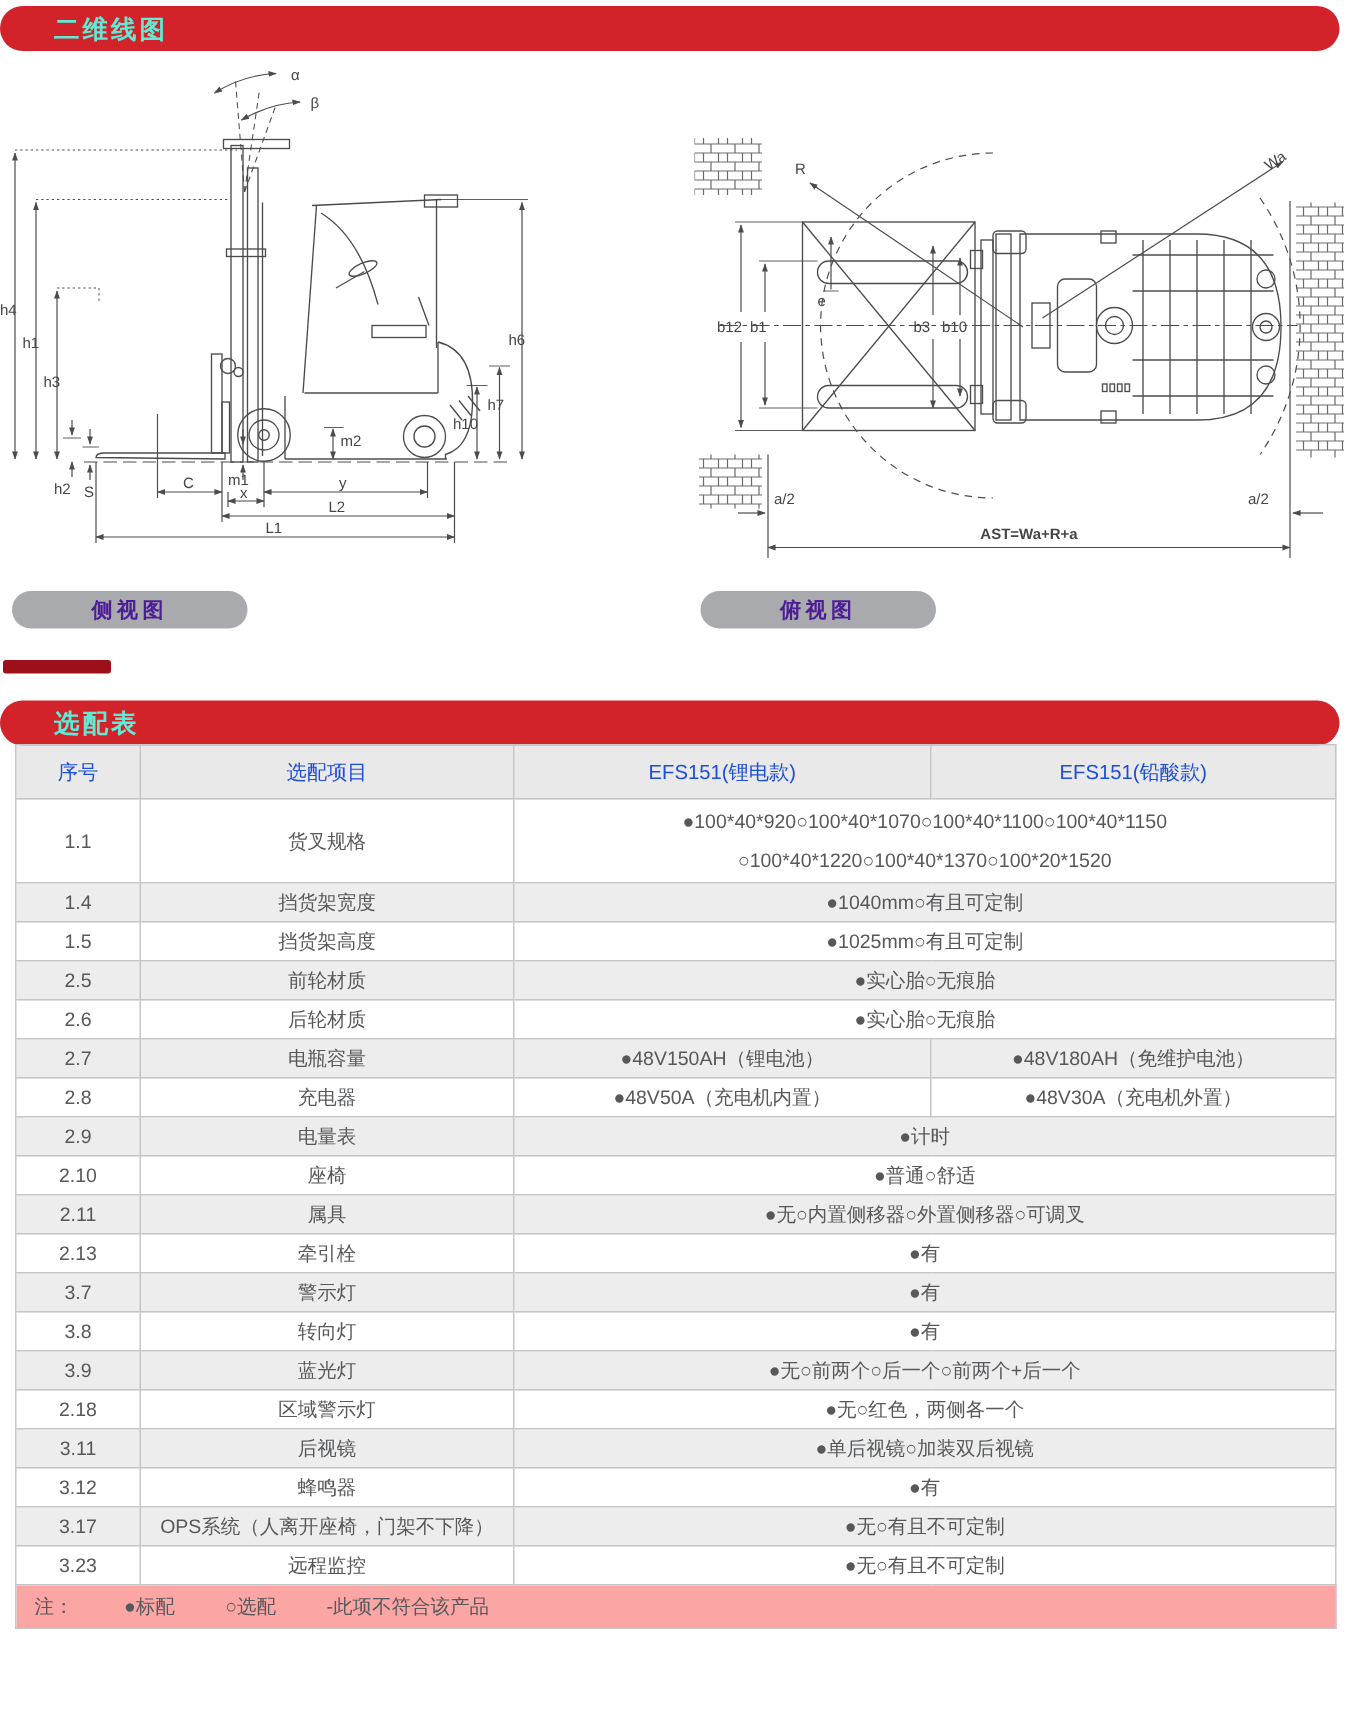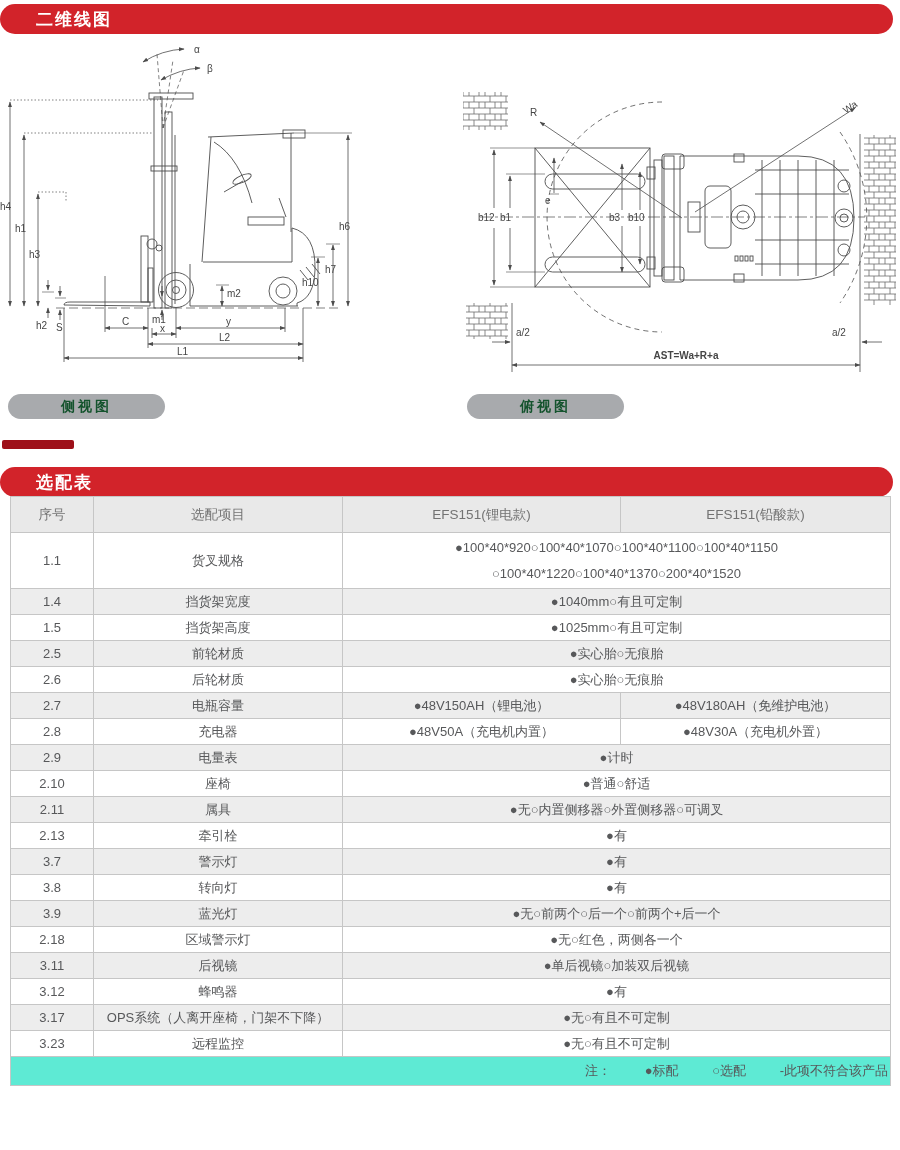--- a/index.html
+++ b/index.html
@@ -1,41 +1,41 @@
 <!DOCTYPE html>
 <html><head>
 <meta charset="utf-8">
 <style>
   html,body{margin:0;padding:0;width:900px;height:1150px;background:#fff;
     font-family:"Liberation Sans","DejaVu Sans",sans-serif;position:relative;overflow:hidden;}
   .banner{position:absolute;left:0;width:893px;height:30px;border-radius:15px;
     display:flex;align-items:center;}
-  .banner-title{color:#ffffff;font-weight:bold;font-size:17px;letter-spacing:2px;padding-left:36px;}
+  .banner-title{color:#5eead4;font-weight:bold;font-size:17px;letter-spacing:2px;padding-left:36px;}
   #banner-diagram{top:4px;}
   #banner-options{top:467px;}
   .fold{position:absolute;left:2px;top:440px;width:72px;height:9px;border-radius:2px;}
   .drawing{position:absolute;}
   #side-view{left:0;top:40px;}
   #top-view{left:450px;top:60px;}
   .badge{position:absolute;top:394px;width:157px;height:25px;border-radius:13px;
-    display:flex;align-items:center;justify-content:center;color:#14532d;font-weight:bold;
+    display:flex;align-items:center;justify-content:center;color:#4c1d95;font-weight:bold;
     font-size:14px;letter-spacing:3px;}
   #badge-side{left:8px;}
   #badge-top{left:467px;}
   table.options{position:absolute;left:10px;top:496px;width:880px;border-collapse:collapse;
     table-layout:fixed;}
   table.options th{height:33px;background:#e9e9e9;font-weight:normal;font-size:13.5px;
-    color:#737373;border:1px solid #c6c6c6;}
+    color:#1d4ed8;border:1px solid #c6c6c6;}
   table.options td{height:25px;font-size:13px;color:#57585a;text-align:center;
     border:1px solid #c6c6c6;padding:0 2px;}
   td.c-item{text-align:left;padding-left:12px;}
   tr.stripe td{background:#ededed;}
   tr.tall td{height:55px;}
   tr.tall .value-line{line-height:26px;}
-  tr.note-row td{background:#5eead4;text-align:right;padding-left:12px;height:28px;}
+  tr.note-row td{background:#fca5a5;text-align:left;padding-left:12px;height:28px;}
   tr.note-row span + span{margin-left:30px;}
   svg text{font-family:"Liberation Sans","DejaVu Sans",sans-serif;font-size:10px;fill:#454545;}
 </style>
 </head>
 <body>
 
 <div class="banner" id="banner-diagram" style="background: rgb(210, 35, 42);">
   <span class="banner-title">二维线图</span>
 </div>
 <div class="fold" id="fold-artifact" style="background: rgb(158, 16, 25);"></div>
@@ -284,21 +284,21 @@
       <th>EFS151(锂电款)</th>
       <th>EFS151(铅酸款)</th>
     </tr>
   </thead>
   <tbody id="options-tbody">
       <tr class="tall">
         <td class="c-no">1.1</td>
         <td class="c-item">货叉规格</td>
         <td colspan="2" class="c-val">
           <div class="value-line">●100*40*920○100*40*1070○100*40*1100○100*40*1150</div>
-          <div class="value-line">○100*40*1220○100*40*1370○200*40*1520</div>
+          <div class="value-line">○100*40*1220○100*40*1370○100*20*1520</div>
         </td>
       </tr>
       <tr class="stripe">
         <td class="c-no">1.4</td>
         <td class="c-item">挡货架宽度</td>
         <td colspan="2" class="c-val">●1040mm○有且可定制</td>
       </tr>
       <tr>
         <td class="c-no">1.5</td>
         <td class="c-item">挡货架高度</td>

